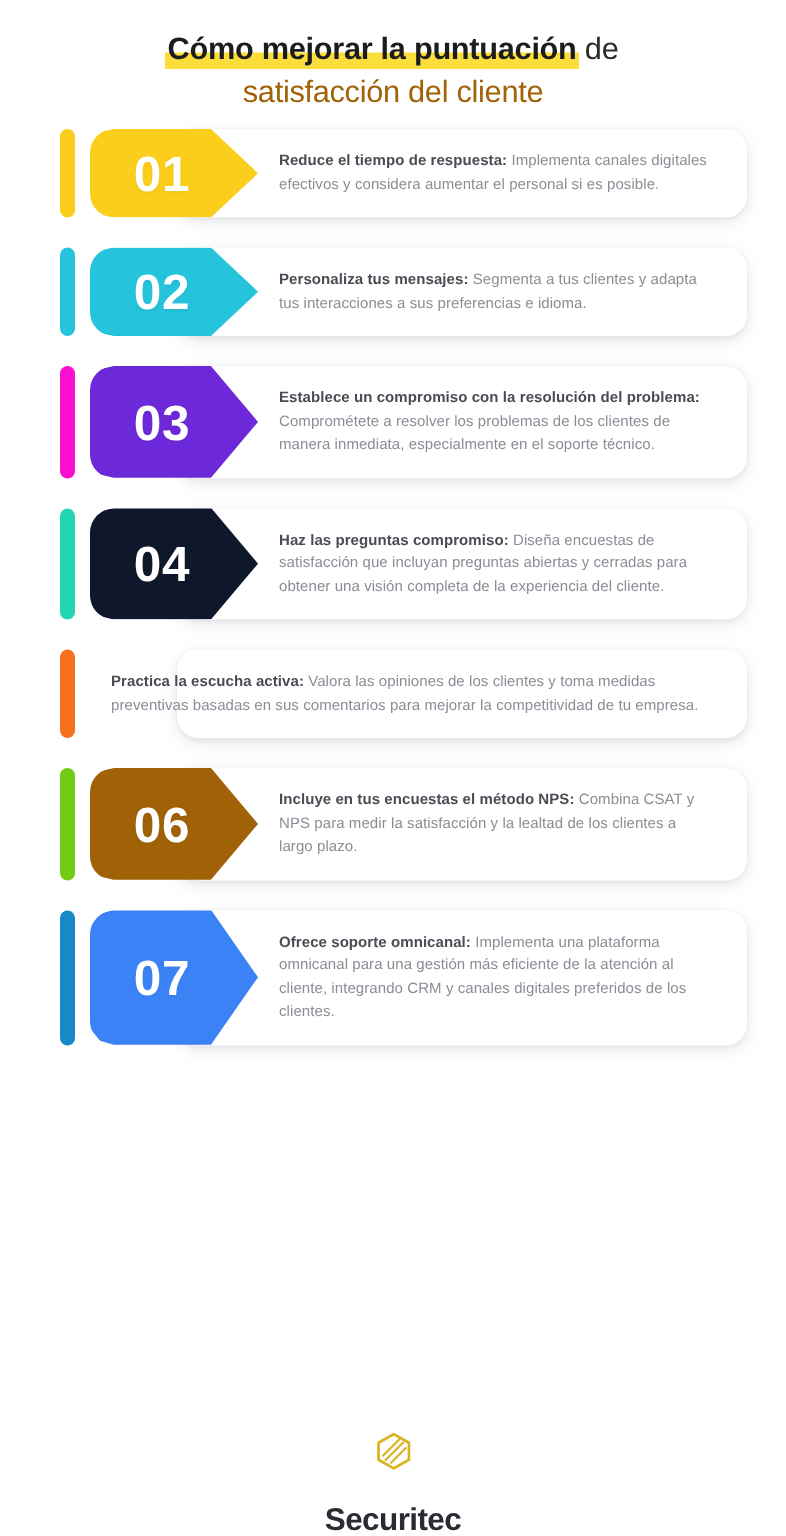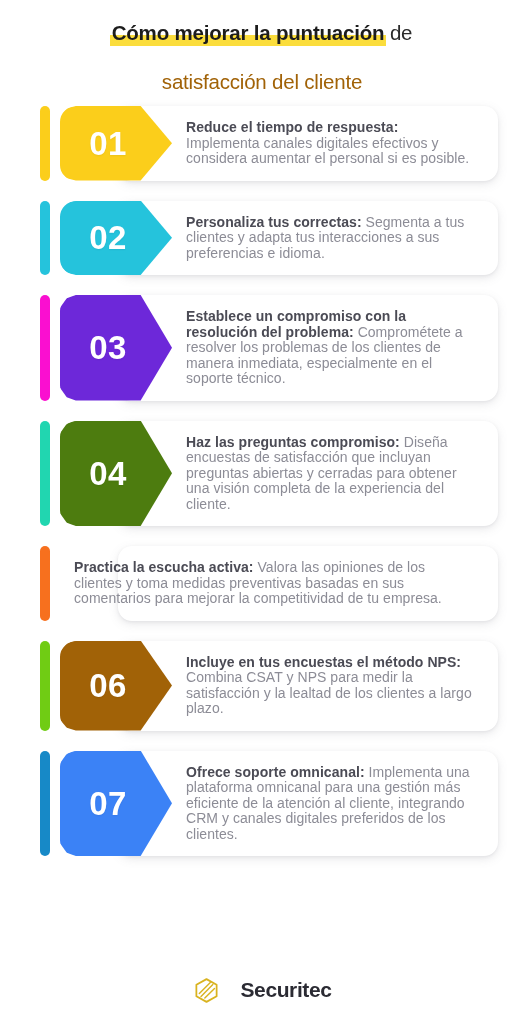--- a/index.html
+++ b/index.html
@@ -26,21 +26,21 @@
     padding:18px 40px 10px 40px;
     text-align:center;
   }
   .title-line {
     font-size:20.5px;
     line-height:29px;
     color:#1c1c1c;
     letter-spacing:-0.2px;
     white-space:nowrap;
   }
-  .title-line-1 { margin-bottom:20px; }
+  .title-line-1 { margin-bottom:0; }
   .hl-wrap {
     position:relative;
     display:inline-block;
     font-weight:700;
   }
   .hl-wrap::before {
     content:"";
     position:absolute;
     left:-2px;
     right:-2px;
@@ -126,37 +126,38 @@
   
   .text-col {
     position:relative;
     z-index:2;
     flex:1;
     padding:14px 24px 14px 14px;
     display:flex;
     align-items:center;
   }
   .card-text {
-    font-size:14px;
+    font-size:10px;
     line-height:15.5px;
     color:#8c8c96;
     letter-spacing:0.05px;
   }
   .card-text b {
     color:#4b4b55;
     font-weight:700;
   }
 
   
   .footer {
     height:68px;
     display:flex;
     align-items:center;
     justify-content:center;
     gap:21px;
+    flex-direction:column;
   }
   .logo-mark {
     width:27px;
     height:27px;
     display:block;
   }
   .logo-text {
     font-size:21px;
     font-weight:700;
     color:#2b2b33;
@@ -189,21 +190,21 @@
     </div>
 
     <div class="card-row">
       <div class="accent-bar" style="background: rgb(37, 195, 220);"></div>
       <div class="card-body">
         <div class="panel"></div>
         <div class="badge" style="background: rgb(37, 195, 220);">
           <span class="badge-num">02</span>
         </div>
         <div class="text-col">
-          <div class="card-text"><b>Personaliza tus correctas:</b><span> Segmenta a tus clientes y adapta tus interacciones a sus preferencias e idioma.</span></div>
+          <div class="card-text"><b>Personaliza tus mensajes:</b><span> Segmenta a tus clientes y adapta tus interacciones a sus preferencias e idioma.</span></div>
         </div>
       </div>
     </div>
 
     <div class="card-row">
       <div class="accent-bar" style="background: rgb(250, 15, 208);"></div>
       <div class="card-body">
         <div class="panel"></div>
         <div class="badge" style="background: #6d28d9;">
           <span class="badge-num">03</span>
@@ -211,21 +212,21 @@
         <div class="text-col">
           <div class="card-text"><b>Establece un compromiso con la resolución del problema:</b><span> Comprométete a resolver los problemas de los clientes de manera inmediata, especialmente en el soporte técnico.</span></div>
         </div>
       </div>
     </div>
 
     <div class="card-row">
       <div class="accent-bar" style="background: rgb(33, 214, 176);"></div>
       <div class="card-body">
         <div class="panel"></div>
-        <div class="badge" style="background: #4d7c0f;">
+        <div class="badge" style="background: #0f172a;">
           <span class="badge-num">04</span>
         </div>
         <div class="text-col">
           <div class="card-text"><b>Haz las preguntas compromiso:</b><span> Diseña encuestas de satisfacción que incluyan preguntas abiertas y cerradas para obtener una visión completa de la experiencia del cliente.</span></div>
         </div>
       </div>
     </div>
 
     <div class="card-row">
       <div class="accent-bar" style="background: rgb(247, 112, 30);"></div>

